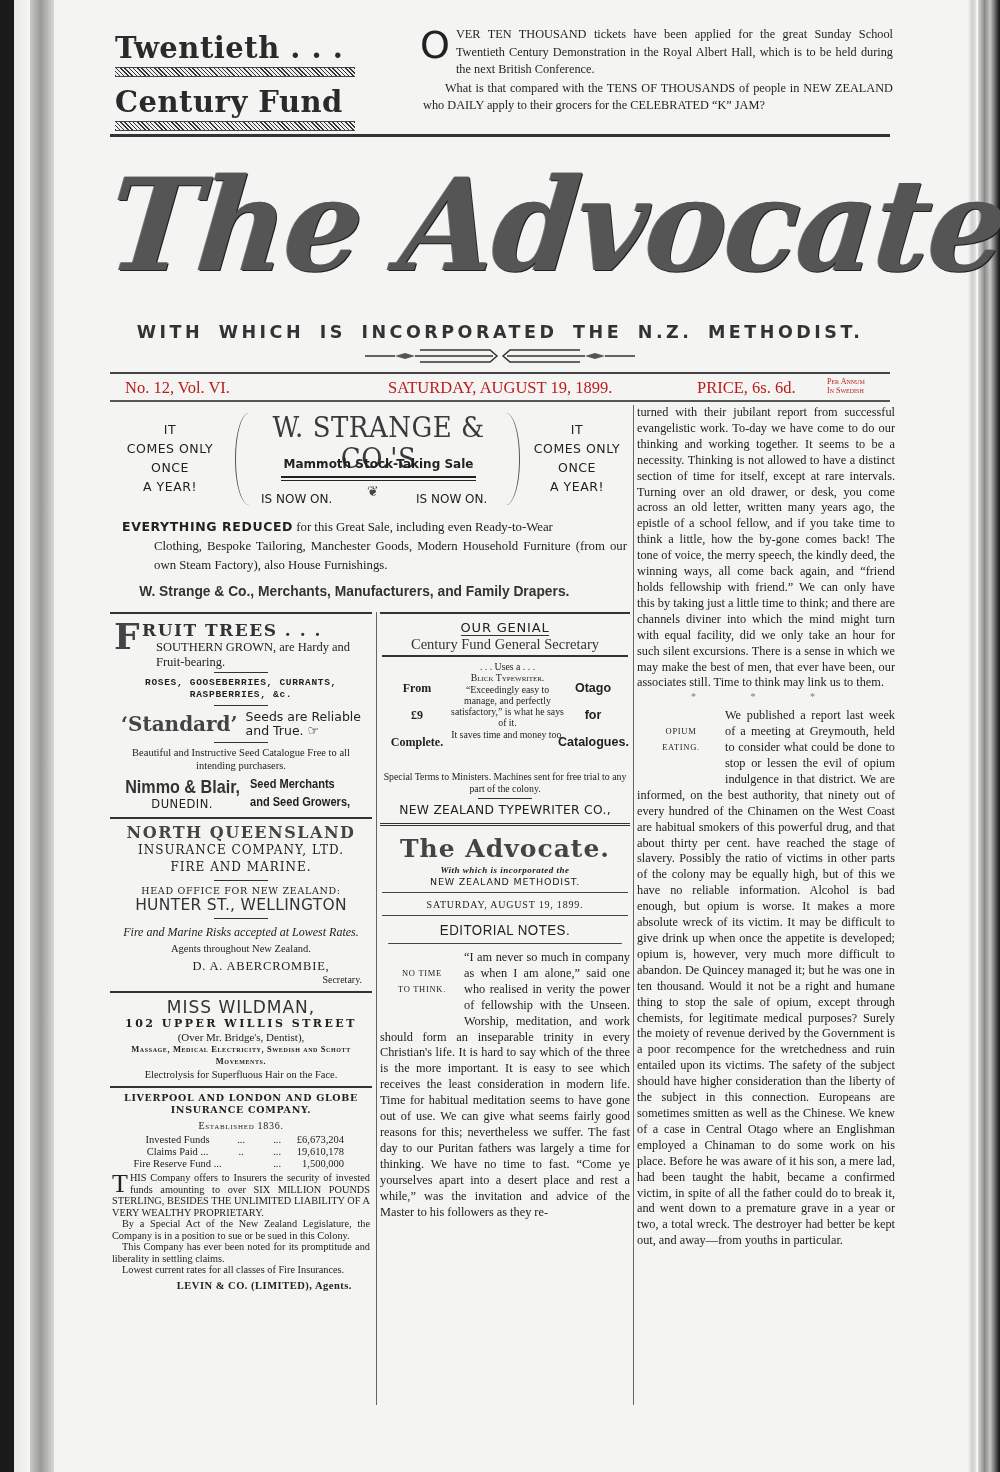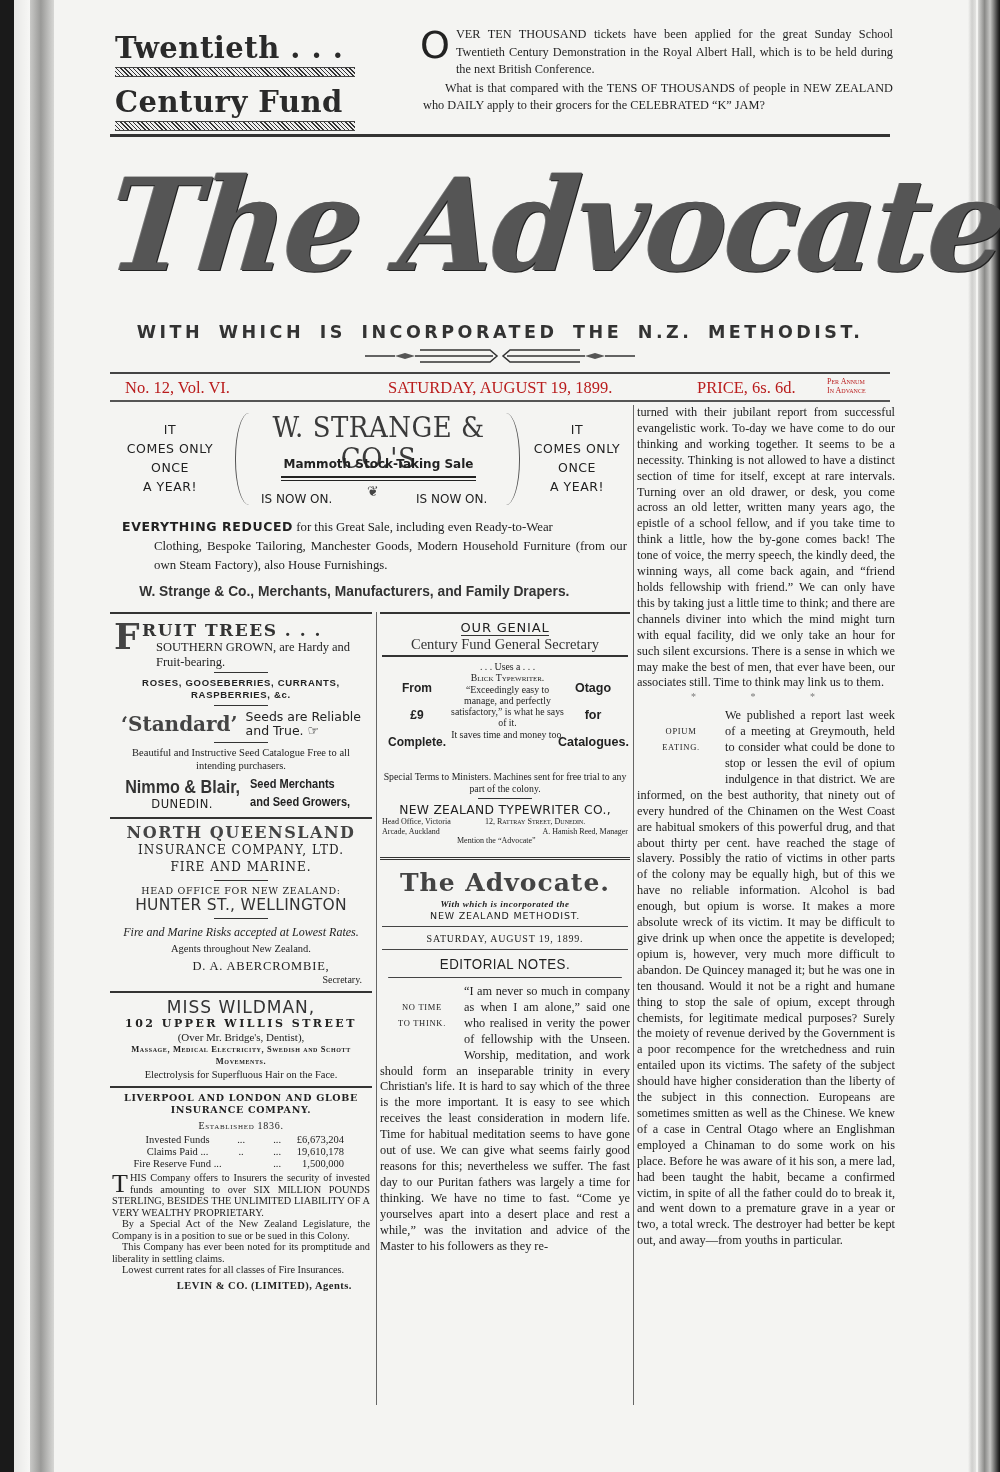--- a/index.html
+++ b/index.html
@@ -64,21 +64,21 @@
 
   
   .adcol { position: absolute; left: 0; top: 612px; width: 262px; }
   .ad { position: relative; border-top: 2px solid #333; padding: 4px 2px 6px; text-align: center; color: #222; }
   .ad.first { border-top: 2px solid #333; }
   .fruit-head { text-align: left; position: relative; height: 50px; }
   .fruit-big { font-family: "DejaVu Serif", serif; font-weight: bold; font-size: 36px; position: absolute; left: 2px; top: -3px; color: #444; }
   .fruit-title { position: absolute; left: 30px; top: 2px; font-family: "DejaVu Serif", serif; font-weight: bold; font-size: 17px; letter-spacing: 1.5px; color: #333; }
   .fruit-sub { position: absolute; left: 44px; top: 22px; font-size: 12.5px; line-height: 15px; text-align: left; }
   .short-rule { width: 54px; height: 1px; background: #333; margin: 4px auto; }
-  .small-caps-bold { font-family: Liberation Sans, sans-serif; font-weight: bold; font-size: 9.5px; letter-spacing: 0.7px; line-height: 12px; }
+  .small-caps-bold { font-family: Liberation Mono, monospace; font-weight: bold; font-size: 9.5px; letter-spacing: 0.7px; line-height: 12px; }
   .standard-row { display: flex; align-items: center; justify-content: center; gap: 8px; }
   .standard-word { font-family: "DejaVu Serif", serif; font-weight: bold; font-size: 20px; color: #444; }
   .standard-txt { font-family: "DejaVu Sans", sans-serif; font-size: 12.5px; line-height: 14px; text-align: left; }
   .hand-icon { font-size: 13px; }
   .catalog { font-size: 10.5px; line-height: 12.5px; }
   .nimmo-row { display: flex; align-items: center; justify-content: center; margin-top: 3px; }
   .nimmo-name { font-family: "Liberation Sans", sans-serif; font-weight: bold; font-size: 19px; line-height: 21px; color: #333; transform: scaleX(0.85); }
   .nimmo-city { font-family: "DejaVu Sans", sans-serif; font-size: 11.5px; letter-spacing: 0.5px; }
   .nimmo-right { font-family: "Liberation Sans", sans-serif; font-weight: bold; font-size: 13px; line-height: 18px; text-align: left; transform: scaleX(0.85); transform-origin: left; }
 
@@ -111,21 +111,21 @@
 
   
   .midcol { position: absolute; left: 270px; top: 612px; width: 250px; }
   .wilton-name { font-family: "DejaVu Sans", sans-serif; font-size: 12.5px; letter-spacing: 0.5px; margin-top: 2px; }
   .wilton-big { font-family: "DejaVu Sans", sans-serif; font-weight: bold; font-size: 22px; letter-spacing: 0.8px; color: #555; transform: scaleY(1.15); }
   .wilton-cure { font-family: "DejaVu Serif", serif; font-size: 9.5px; letter-spacing: 0.8px; line-height: 11.5px; }
   .wilton-soft { font-size: 9.5px; font-weight: bold; margin-top: 2px; }
   .genial { font-family: "DejaVu Sans", sans-serif; font-size: 13px; letter-spacing: 0.8px; display: inline-block; border-bottom: 1.5px solid #333; margin-top: 2px; }
   .secretary { font-family: Liberation Serif, serif; font-size: 14.5px; color: #333; border-bottom: 2px solid #333; padding-bottom: 2px; }
   .blick { position: relative; height: 110px; margin-top: 4px; }
-  .blick-left { position: absolute; left: 0; top: 14px; width: 70px; font-family: Liberation Sans, sans-serif; font-weight: bold; font-size: 12px; line-height: 27px; text-align: center; }
+  .blick-left { position: absolute; left: 0; top: 14px; width: 70px; font-family: Liberation Serif, serif; font-weight: bold; font-size: 12px; line-height: 27px; text-align: center; }
   .blick-right { position: absolute; right: 0; top: 14px; width: 70px; font-family: "Liberation Sans", sans-serif; font-weight: bold; font-size: 12.5px; line-height: 27px; text-align: center; }
   .blick-mid { position: absolute; left: 68px; top: 0; width: 115px; font-size: 9.8px; line-height: 11.3px; text-align: center; }
   .blick-special { font-size: 9.8px; line-height: 11.5px; }
   .nztc { font-family: "DejaVu Sans", sans-serif; font-size: 12.3px; letter-spacing: 0.3px; margin-top: 2px; white-space: nowrap; }
   .nztc-det { position: relative; height: 34px; font-size: 8px; line-height: 9.5px; text-align: left; }
   .nztc-det .a { position: absolute; left: 0; top: 0; }
   .nztc-det .b { position: absolute; left: 103px; top: 0; font-variant: small-caps; }
   .nztc-det .c { position: absolute; right: 0; top: 9.5px; }
   .nztc-det .d { position: absolute; left: 75px; top: 19px; }
 
@@ -182,21 +182,21 @@
     <path d="M220 10 L230 7 L240 10 L230 13 Z" fill="#555"></path>
     <line x1="240" y1="10" x2="270" y2="10" stroke="#333" stroke-width="1.5"></line>
   </svg>
 
   <div class="dateline-row">
     <span class="dl-issue">No. 12, Vol. VI.</span>
     <span class="dl-date">SATURDAY, AUGUST 19, 1899.</span>
     <span class="dl-price">PRICE, 6s. 6d.</span>
     <span class="dl-terms">
         <span style="position:static;display:block;font-size:8px;">Per Annum</span>
-        <span style="position:static;display:block;font-size:8px;">In Advance</span>
+        <span style="position:static;display:block;font-size:8px;">In Swedish</span>
       </span>
   </div>
 
   <div class="col-divider" style="left:523px; top:405px; height:1000px;"></div>
   <div class="col-divider" style="left:266px; top:612px; height:793px;"></div>
 
   <div class="strange">
     <div class="once once-left">
       <div>IT</div>
       <div>COMES ONLY</div>
@@ -331,26 +331,20 @@
         </div>
         <div class="blick-right">
           <div>Otago</div>
           <div>for</div>
           <div>Catalogues.</div>
         </div>
       </div>
       <div class="blick-special">Special Terms to Ministers. Machines sent for free trial to any part of the colony.</div>
       <div class="short-rule"></div>
       <div class="nztc">NEW ZEALAND TYPEWRITER CO.,</div>
-      <div class="nztc-det">
-        <span class="a" style="width:70px;">Head Office, Victoria Arcade, Auckland</span>
-        <span class="b">12, Rattray Street, Dunedin.</span>
-        <span class="c">A. Hamish Reed, Manager</span>
-        <span class="d">Mention the “Advocate”</span>
-      </div>
     </div>
     <div class="ad" style="border-top:3px double #333; padding-bottom:0;">
       <div class="adv-title">The Advocate.</div>
       <div class="adv-with">With which is incorporated the</div>
       <div class="adv-nzm">NEW ZEALAND METHODIST.</div>
       <div class="adv-date">SATURDAY, AUGUST 19, 1899.</div>
       <div class="edit-notes">EDITORIAL NOTES.</div>
     </div>
     <div class="article" style="margin-top:6px;">
       <div class="sidehead">

